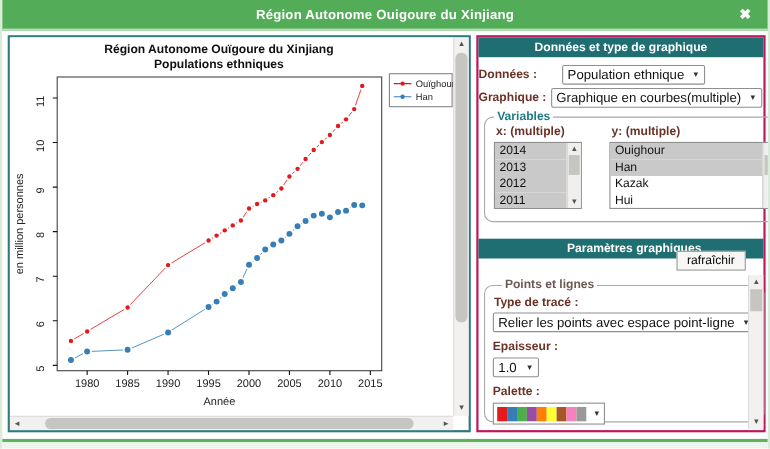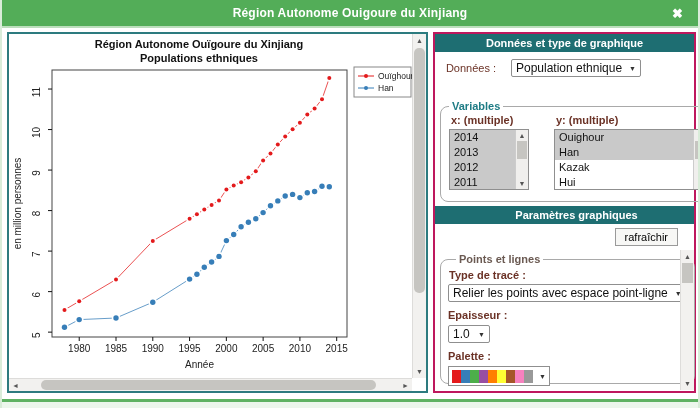--- a/index.html
+++ b/index.html
@@ -29,25 +29,25 @@
   .vscroll .sb-thumb { position:absolute; left:1px; right:1px; top:14px; height:245px; background:#c6c5c1; border-radius:5px; }
   .hscroll .sb-left { left:3px; top:3px; }
   .hscroll .sb-right { right:3px; top:3px; }
   .hscroll .sb-thumb { position:absolute; top:1px; bottom:1px; left:32px; width:335px; background:#c6c5c1; border-radius:5px; }
 
   
   .right-panel { position:absolute; left:431px; top:32px; width:263px; height:361px;
                  border:2px solid #be185d; background:#fff; font-size:11px; }
   .section-header { position:absolute; left:0; right:0; height:18px; background:#1e6e72; color:#fff;
                     font-weight:bold; font-size:11px; text-align:center; line-height:18px; }
-  .sh1 { top:0; } .sh2 { top:172px;padding-left:24px; }
+  .sh1 { top:0; } .sh2 { top:183px;padding-left:24px; }
 
   .frow { position:absolute; left:0; right:6px; display:flex; align-items:center; }
   .row-donnees { top:25px; } .row-graphique { top:46px; }
-  .flabel { width:76px; text-align:center; font-weight:normal; color:#6b3226; padding-right:4px; white-space:nowrap; }
+  .flabel { width:76px; text-align:left; font-weight:bold; color:#6b3226; padding-right:4px; white-space:nowrap; }
 
   .combo { display:inline-flex; align-items:center; border:1px solid #8f8f8f; background:#fff; height:18px;
            padding:0 4px; border-radius:2px; cursor:pointer; }
   .combo-text { font-size:12px; color:#111; white-space:nowrap; }
   .combo-arrow { font-size:7px; color:#333; margin-left:7px; }
 
   fieldset { border:1px solid #a9a9a9; border-radius:8px; }
   legend { font-weight:bold; font-size:11px; padding:0 3px; margin-left:8px; }
   .variables-fs { position:absolute; top:66px; left:5px; right:5px; height:102px; }
   .variables-fs legend { color:#1f7c85; }
@@ -279,20 +279,27 @@
     <div class="section-header sh1">Données et type de graphique</div>
 
     <div class="frow row-donnees">
       <span class="flabel">Données :</span>
       <span class="combo">
         <span class="combo-text">Population ethnique</span>
         <span class="combo-arrow">▼</span>
       </span>
     </div>
 
+    <div class="frow row-graphique">
+      <span class="flabel">Graphique :</span>
+      <span class="combo">
+        <span class="combo-text">Graphique en courbes(multiple)</span>
+        <span class="combo-arrow">▼</span>
+      </span>
+    </div>
 
     <fieldset class="variables-fs">
       <legend>Variables</legend>
       <div class="vars-cols">
         <div class="var-col">
           <span class="var-label">x: (multiple)</span>
           <div class="listbox lb-x">
             <div class="lb-rows" id="x-rows">
                 <div class="lb-row selected">2014</div>
                 <div class="lb-row selected">2013</div>

